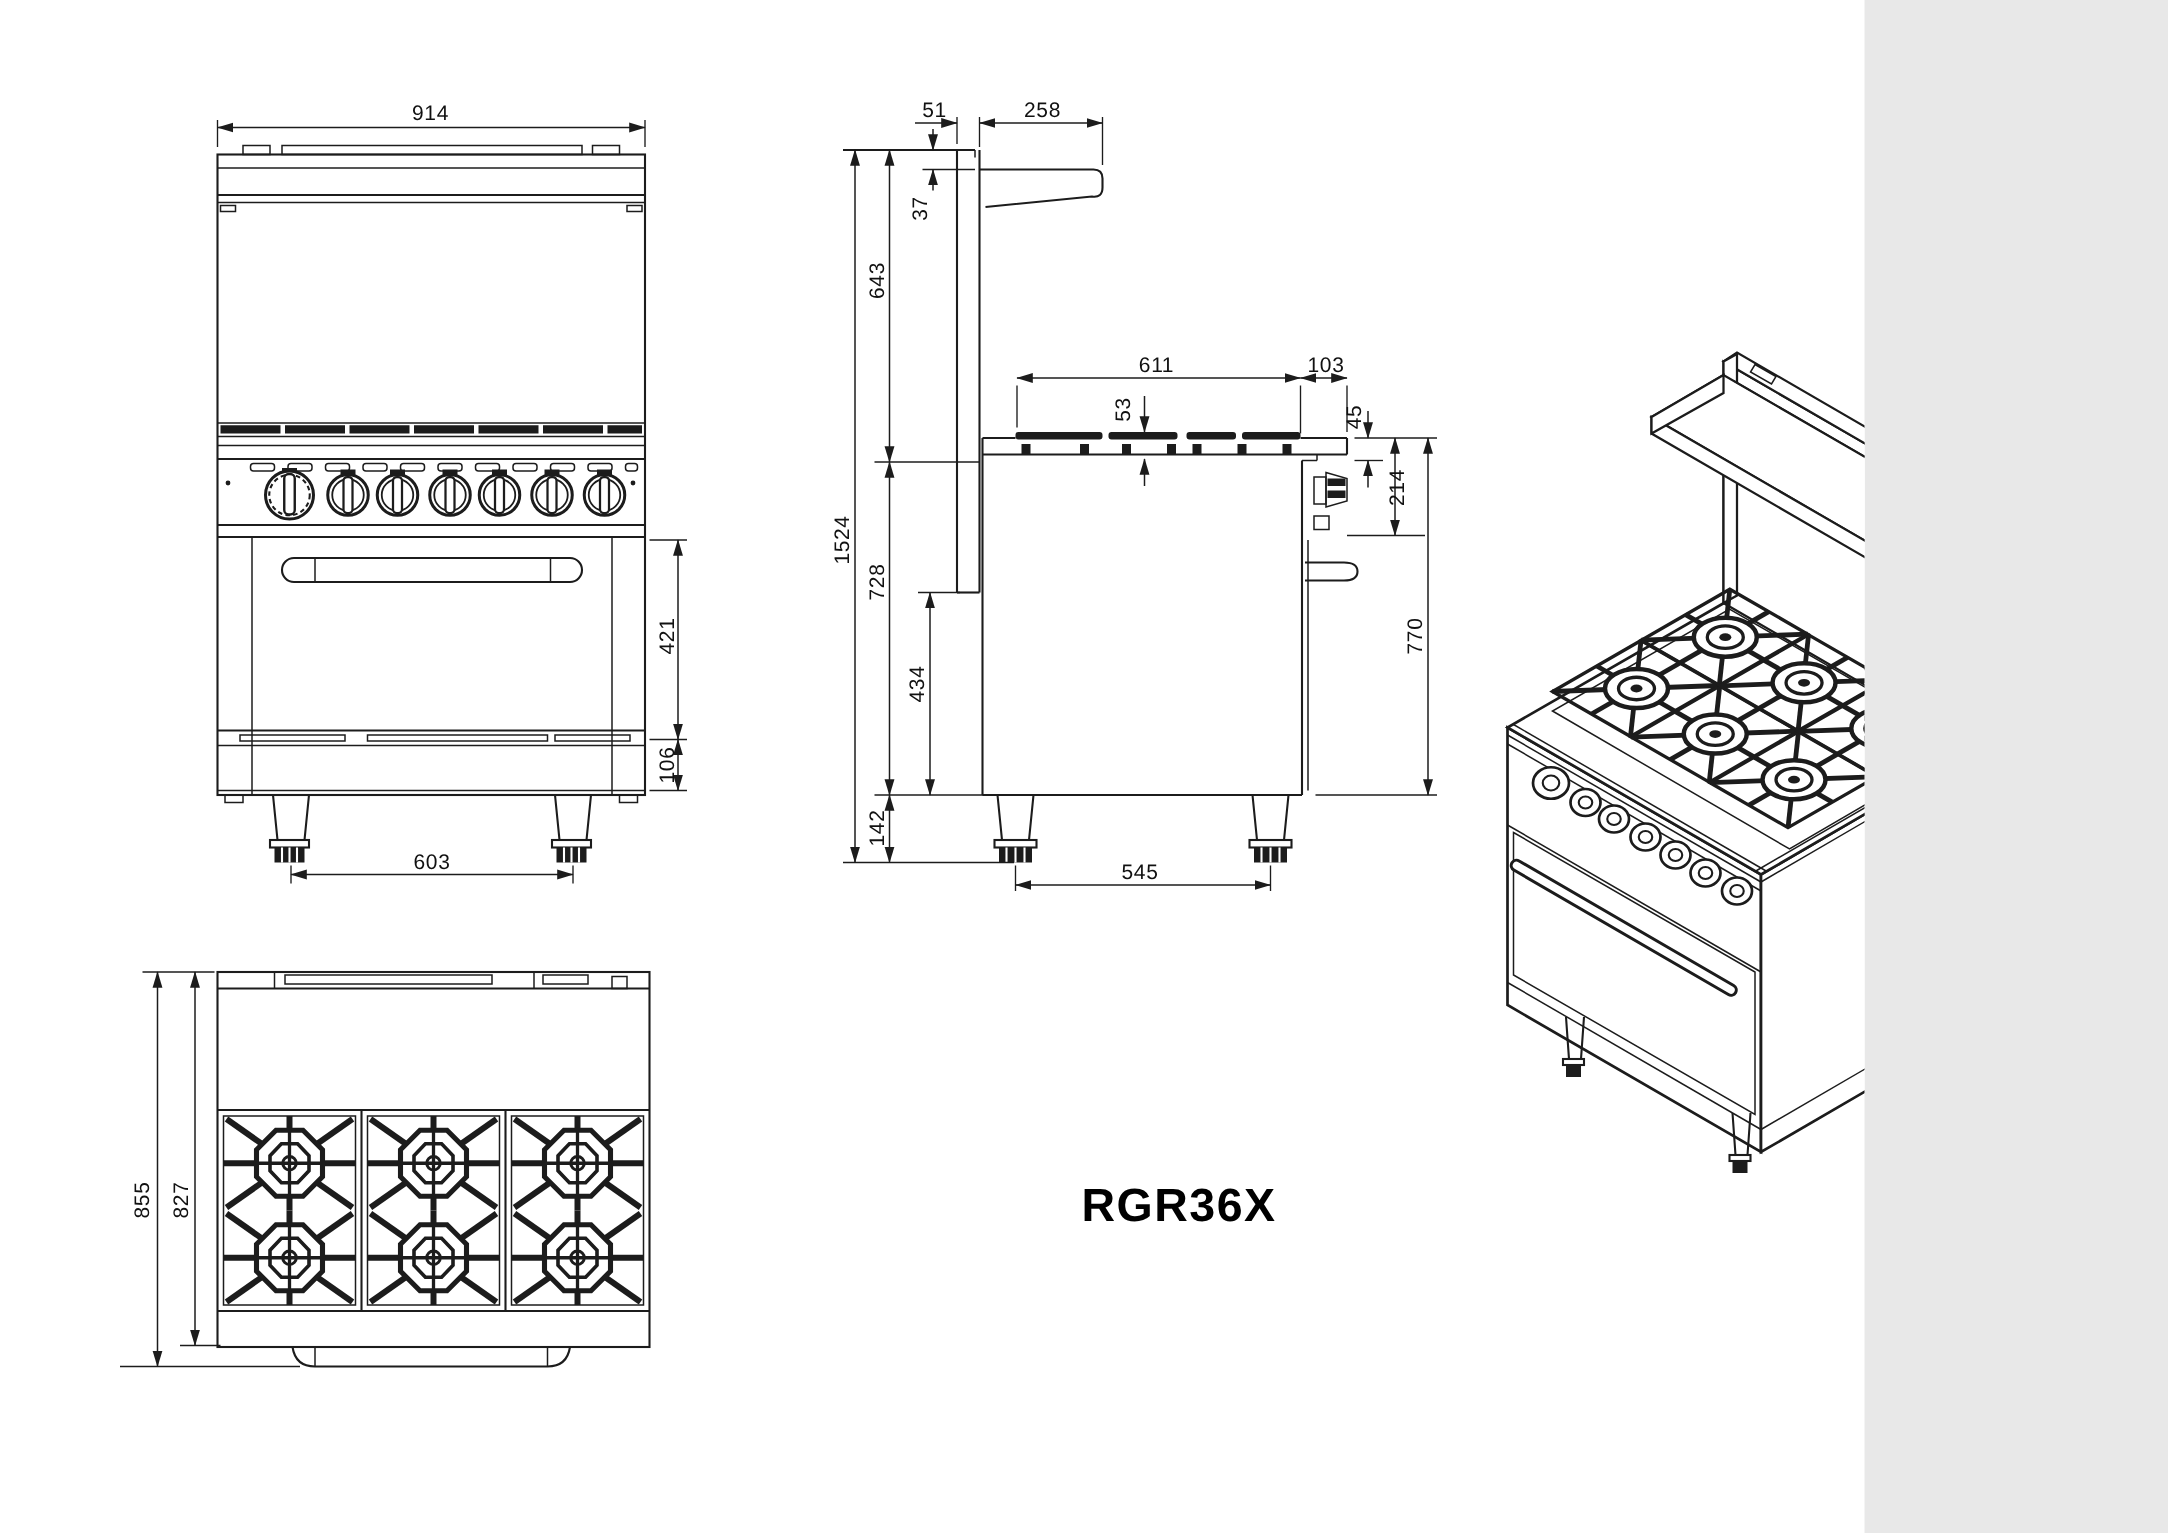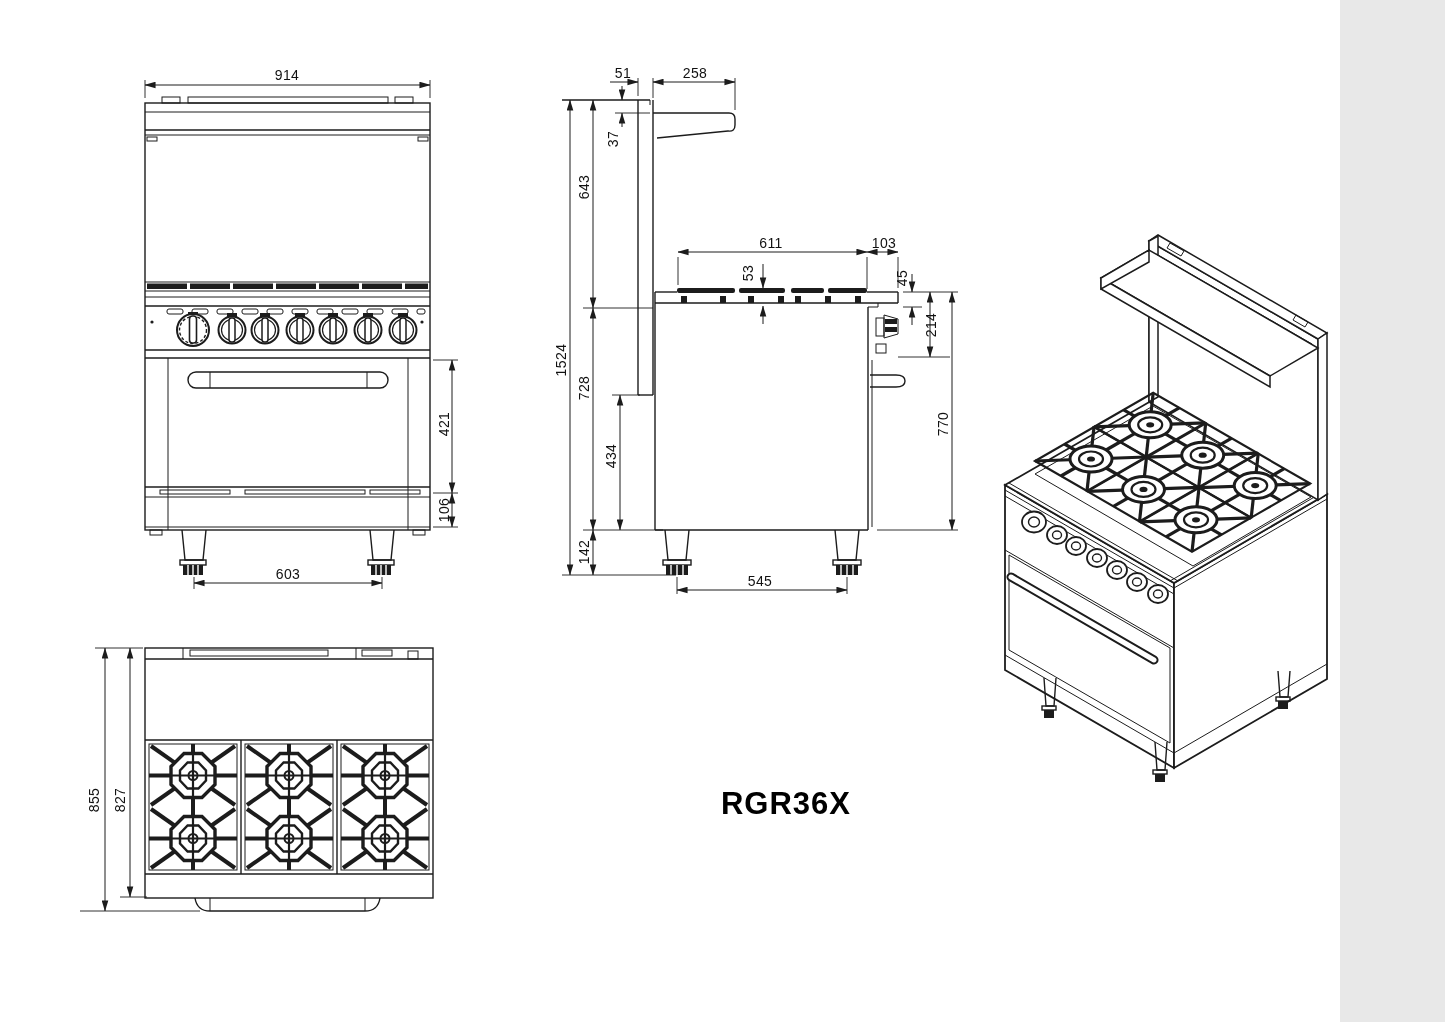--- a/index.html
+++ b/index.html
@@ -1,17 +1,17 @@
 <!DOCTYPE html>
 <html><head>
 <meta charset="utf-8">
 <style>
   html,body { margin:0; padding:0; background:#e8e8e8; }
   .sheet {
-    position:relative; width:1340px; height:1022px; background:#ffffff;
+    position:relative; width:1243px; height:1022px; background:#ffffff;
     font-family:"Liberation Sans", sans-serif; overflow:hidden;
   }
   svg { display:block; }
   .ln   { fill:none; stroke:#1c1c1c; stroke-width:1.4; }
   .lt   { fill:none; stroke:#1c1c1c; stroke-width:1; }
   .fw   { fill:#ffffff; stroke:#1c1c1c; stroke-width:1.5; }
   .fw2  { fill:#ffffff; stroke:#1c1c1c; stroke-width:1.8; }
   .blk  { fill:#1c1c1c; stroke:none; }
   .dim  { fill:none; stroke:#1c1c1c; stroke-width:1; }
   .ext  { fill:none; stroke:#1c1c1c; stroke-width:0.9; }

